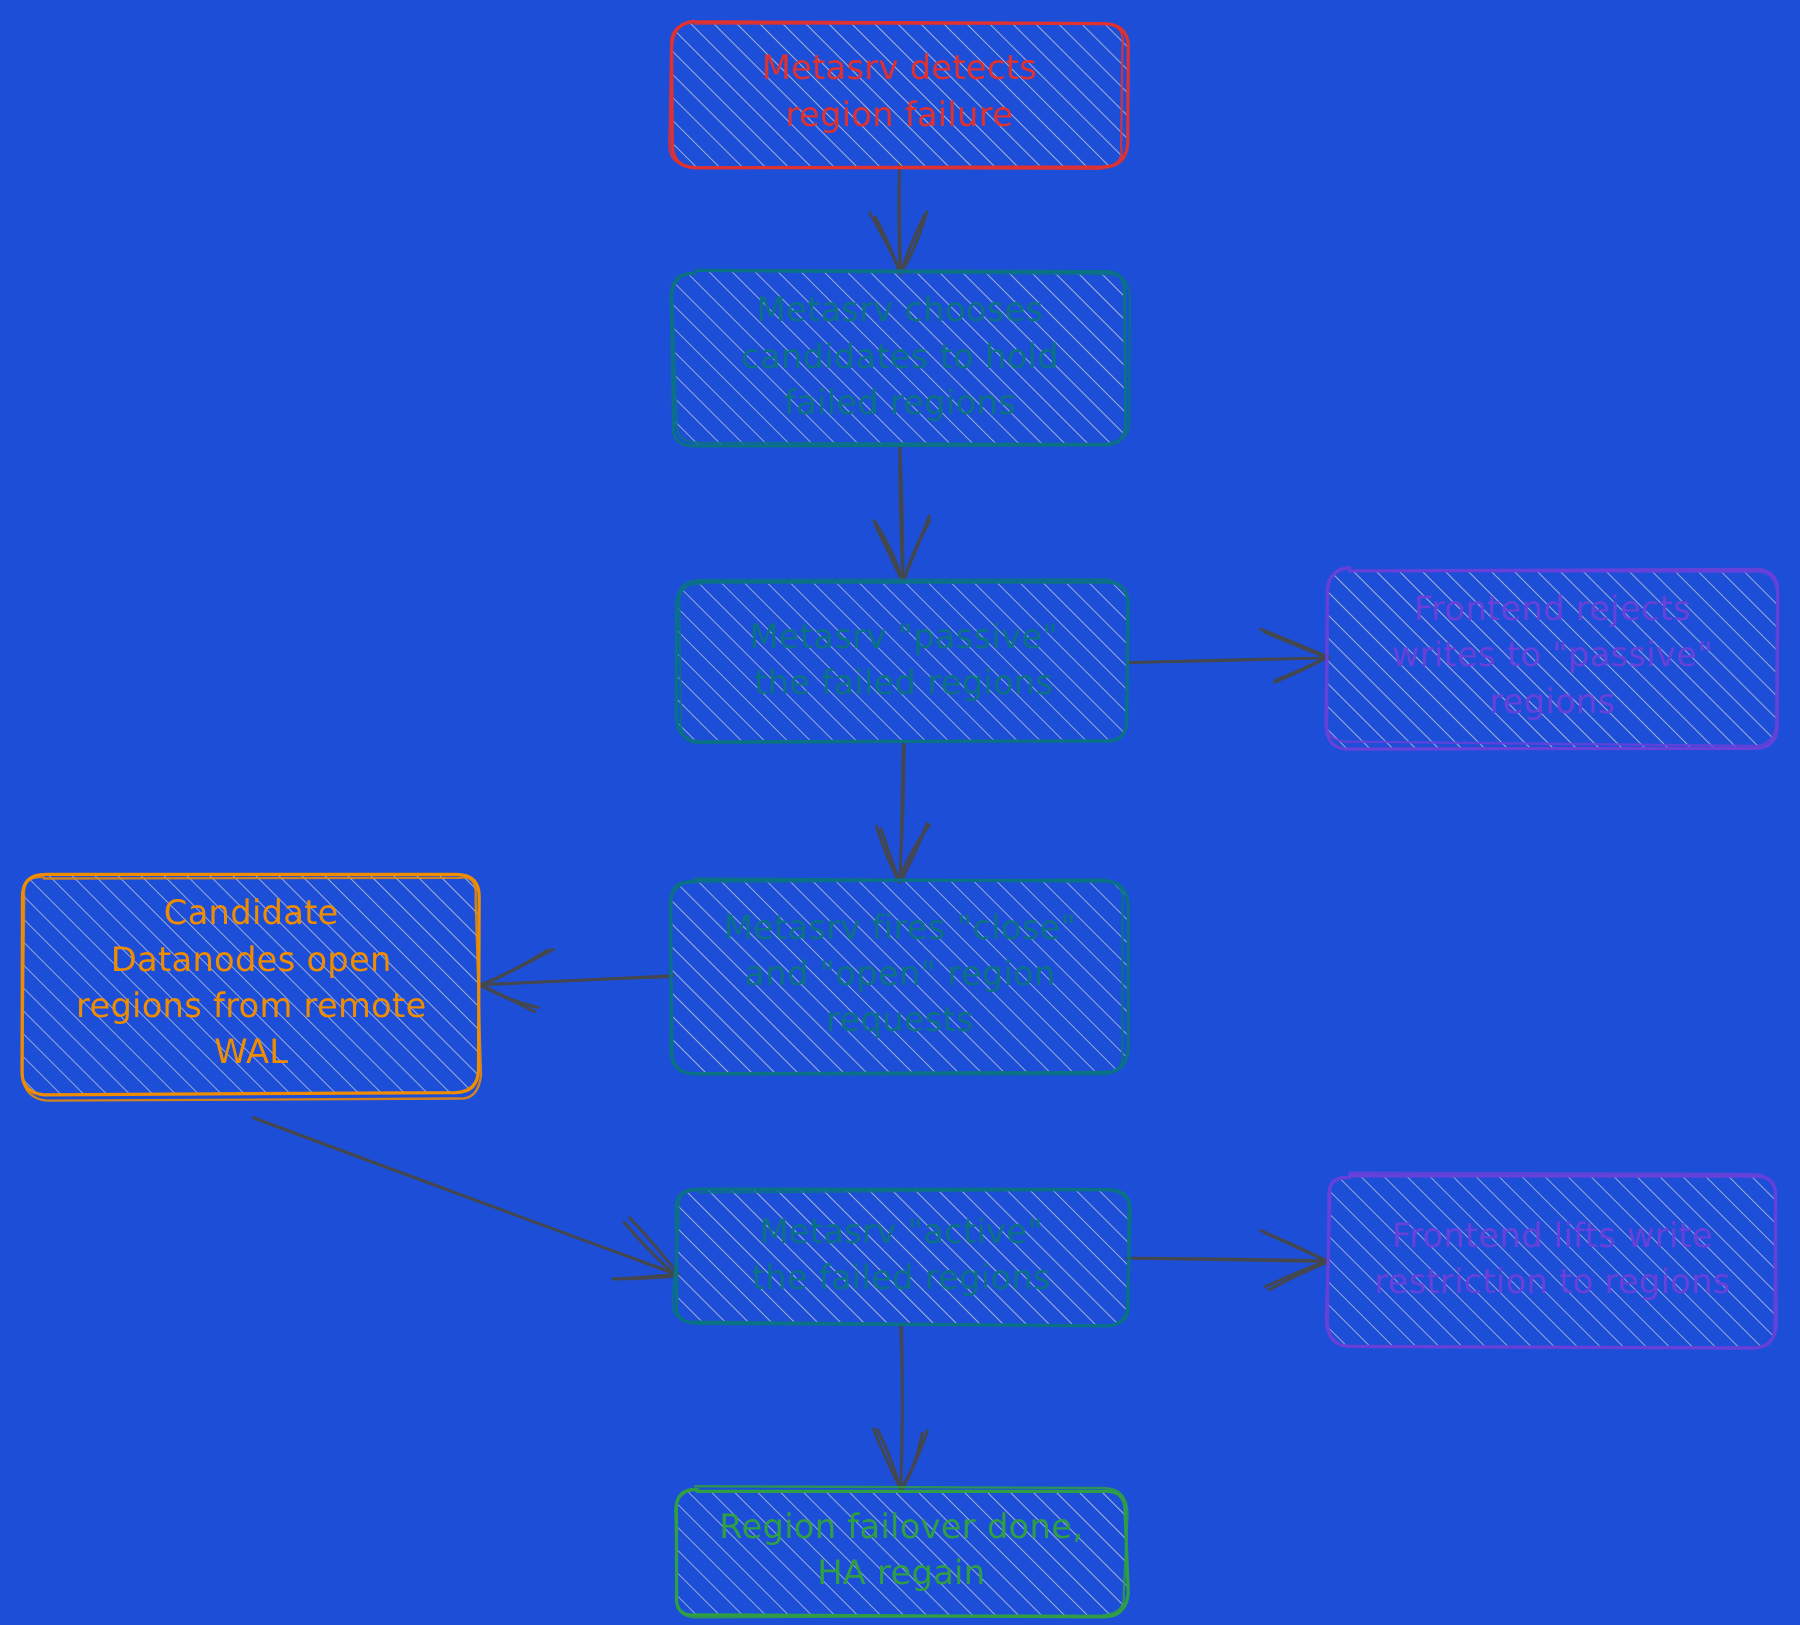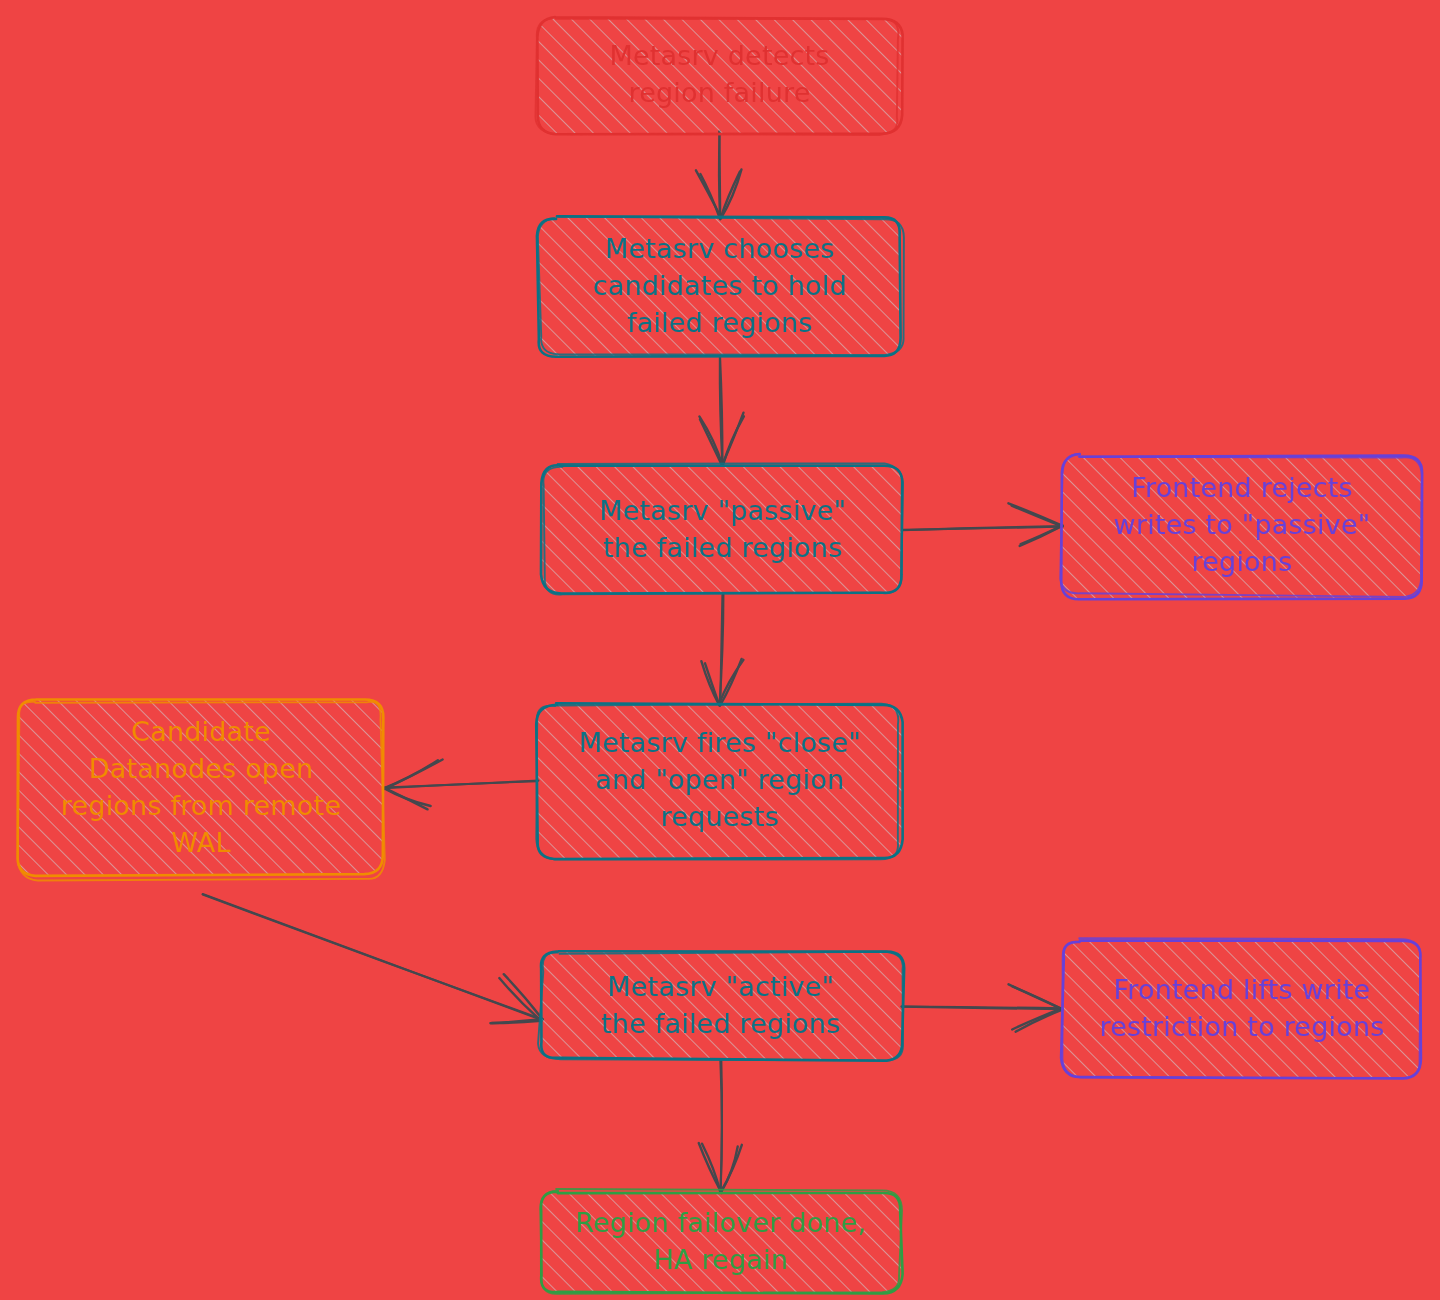--- a/index.html
+++ b/index.html
@@ -4,21 +4,21 @@
 <style>
   html, body {
     margin: 0;
     padding: 0;
     background: #ffffff;
   }
   #canvas-wrap {
     position: relative;
     width: 1440px;
     height: 1300px;
-    background: #ef4444;
+    background: #1d4ed8;
     overflow: hidden;
     font-family: "DejaVu Sans", sans-serif;
   }
   svg#diagram {
     position: absolute;
     inset: 0;
     width: 1440px;
     height: 1300px;
     display: block;
   }

